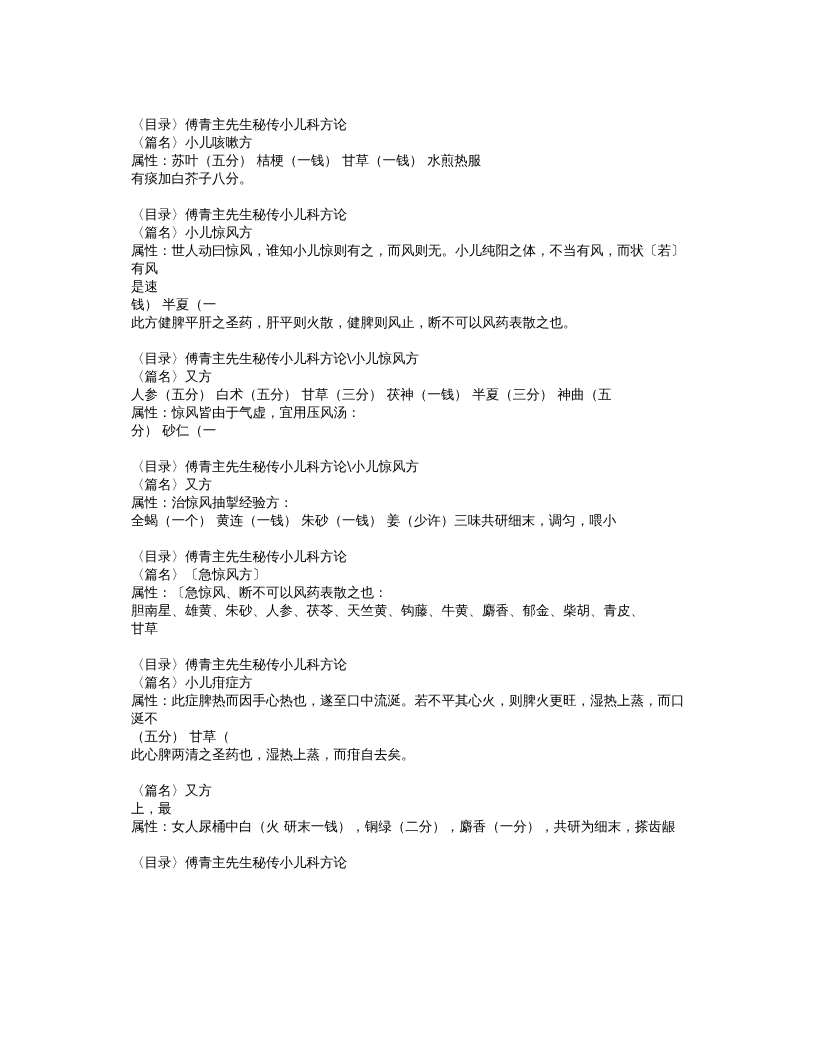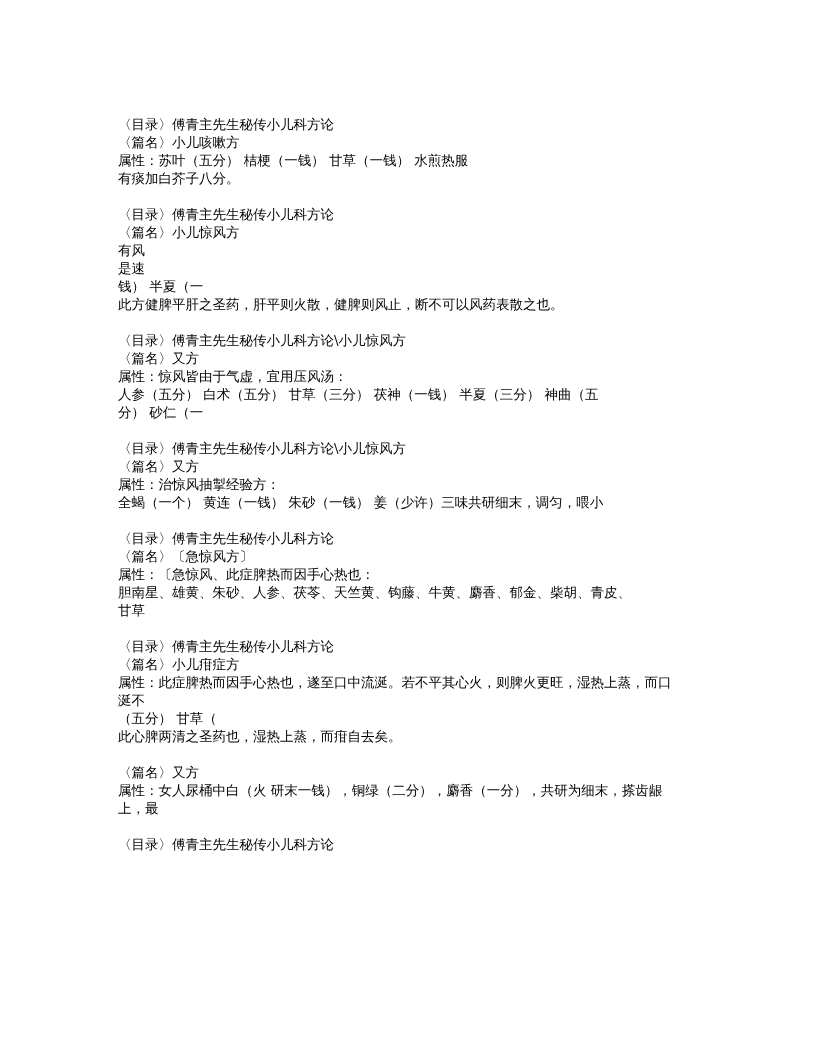--- a/index.html
+++ b/index.html
@@ -7,79 +7,80 @@
   .page {
     position: absolute;
     left: 118px;
     top: 115px;
     width: 560px;
     font-family: "DejaVu Serif", "Liberation Serif", serif;
     font-size: 13.5px;
     line-height: 18px;
     color: #000000;
   }
-  .section { margin: 0 0 18px 0; }
+  .section { margin: 0 0 18px 13px; }
   .line { white-space: nowrap; height: 18px; }
 </style>
 </head>
 <body>
 
 <div class="page">
 
   <div class="section">
     <div class="line">〈目录〉傅青主先生秘传小儿科方论</div>
     <div class="line">〈篇名〉小儿咳嗽方</div>
     <div class="line">属性：苏叶（五分） 桔梗（一钱） 甘草（一钱） 水煎热服</div>
     <div class="line">有痰加白芥子八分。</div>
   </div>
 
   <div class="section">
     <div class="line">〈目录〉傅青主先生秘传小儿科方论</div>
     <div class="line">〈篇名〉小儿惊风方</div>
+    <div class="line">属性：世人动曰惊风，谁知小儿惊则有之，而风则无。小儿纯阳之体，不当有风，而状〔若〕</div>
     <div class="line">有风</div>
     <div class="line">是速</div>
     <div class="line">钱） 半夏（一</div>
     <div class="line">此方健脾平肝之圣药，肝平则火散，健脾则风止，断不可以风药表散之也。</div>
   </div>
 
   <div class="section">
     <div class="line">〈目录〉傅青主先生秘传小儿科方论\小儿惊风方</div>
     <div class="line">〈篇名〉又方</div>
+    <div class="line">人参（五分） 白术（五分） 甘草（三分） 茯神（一钱） 半夏（三分） 神曲（五</div>
     <div class="line">属性：惊风皆由于气虚，宜用压风汤：</div>
-    <div class="line">人参（五分） 白术（五分） 甘草（三分） 茯神（一钱） 半夏（三分） 神曲（五</div>
     <div class="line">分） 砂仁（一</div>
   </div>
 
   <div class="section">
     <div class="line">〈目录〉傅青主先生秘传小儿科方论\小儿惊风方</div>
     <div class="line">〈篇名〉又方</div>
     <div class="line">属性：治惊风抽掣经验方：</div>
     <div class="line">全蝎（一个） 黄连（一钱） 朱砂（一钱） 姜（少许）三味共研细末，调匀，喂小</div>
   </div>
 
   <div class="section">
     <div class="line">〈目录〉傅青主先生秘传小儿科方论</div>
     <div class="line">〈篇名〉〔急惊风方〕</div>
-    <div class="line">属性：〔急惊风、此症脾热而因手心热也：</div>
+    <div class="line">属性：〔急惊风、断不可以风药表散之也：</div>
     <div class="line">胆南星、雄黄、朱砂、人参、茯苓、天竺黄、钩藤、牛黄、麝香、郁金、柴胡、青皮、</div>
     <div class="line">甘草</div>
   </div>
 
   <div class="section">
     <div class="line">〈目录〉傅青主先生秘传小儿科方论</div>
     <div class="line">〈篇名〉小儿疳症方</div>
     <div class="line">属性：此症脾热而因手心热也，遂至口中流涎。若不平其心火，则脾火更旺，湿热上蒸，而口</div>
     <div class="line">涎不</div>
     <div class="line">（五分） 甘草（</div>
     <div class="line">此心脾两清之圣药也，湿热上蒸，而疳自去矣。</div>
   </div>
 
   <div class="section">
     <div class="line">〈篇名〉又方</div>
+    <div class="line">上，最</div>
     <div class="line">属性：女人尿桶中白（火 研末一钱），铜绿（二分），麝香（一分），共研为细末，搽齿龈</div>
-    <div class="line">上，最</div>
   </div>
 
   <div class="section">
     <div class="line">〈目录〉傅青主先生秘传小儿科方论</div>
   </div>
 
 </div>
 
 </body></html>

